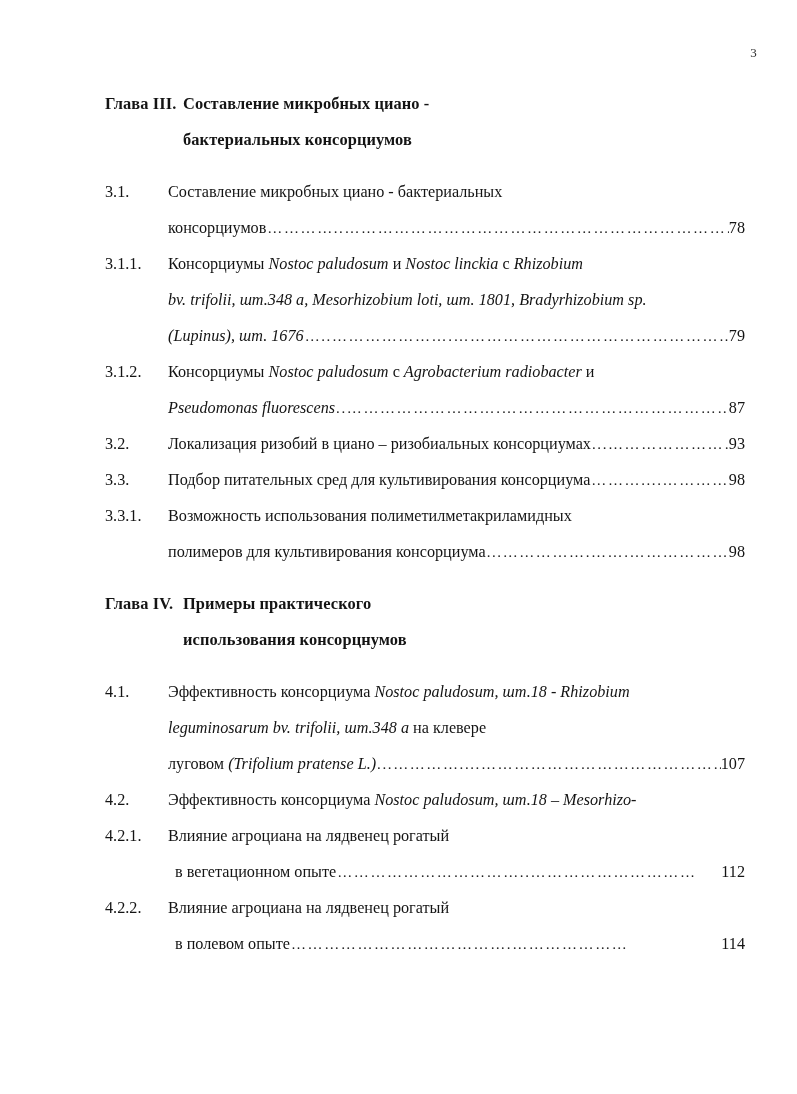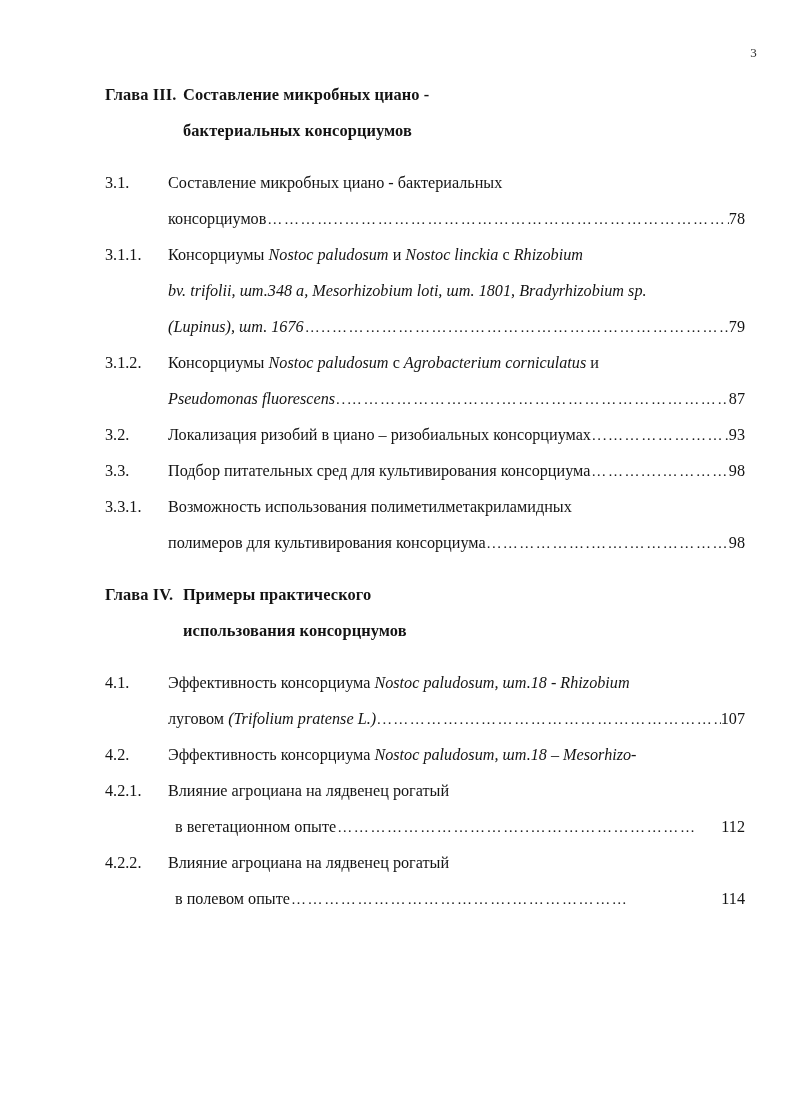--- a/index.html
+++ b/index.html
@@ -34,21 +34,21 @@
     text-align: right;
     font-size: 13px;
     color: #2a2a2a;
     letter-spacing: 0.2px;
   }
 
   
   .toc {
     position: absolute;
     left: 105px;
-    top: 77px;
+    top: 86px;
     width: 640px;
   }
 
   
   .chapter {
     font-weight: bold;
     font-size: 16.4px;
     letter-spacing: 0.1px;
   }
   .chapter .chap-line {
@@ -161,21 +161,21 @@
       <div class="row indent">
         <span class="txt-wrap-pad"></span>
         <span class="txt it">(Lupinus), шт. 1676</span>
         <span class="leader">…..………………….…………………………………………………………………</span>
         <span class="pg">79</span>
       </div>
     </div>
 
     <div class="entry">
       <span class="line">
-        <span class="num">3.1.2.</span><span>Консорциумы </span><i>Nostoc paludosum</i><span> с </span><i>Agrobacterium corniculatus</i><span> и</span>
+        <span class="num">3.1.2.</span><span>Консорциумы </span><i>Nostoc paludosum</i><span> с </span><i>Agrobacterium radiobacter</i><span> и</span>
       </span>
       <div class="row indent">
         <span class="txt-wrap-pad"></span>
         <span class="txt it">Pseudomonas fluorescens</span>
         <span class="leader">..……………………….………………………………………………………………</span>
         <span class="pg">87</span>
       </div>
     </div>
 
     <div class="entry">
@@ -216,20 +216,23 @@
       </span>
       <span class="chap-line cont">использования консорцнумов</span>
     </div>
 
     <div class="blockgap"></div>
 
     <div class="entry">
       <span class="line">
         <span class="num">4.1.</span><span>Эффективность консорциума </span><i>Nostoc paludosum, шт.18 - Rhizobium</i>
       </span>
+      <span class="line cont">
+        <i>leguminosarum bv. trifolii, шт.348 а</i><span> на клевере</span>
+      </span>
       <div class="row indent">
         <span class="txt-wrap-pad"></span>
         <span class="txt"><span>луговом </span><i>(Trifolium pratense L.)</i></span>
         <span class="leader">...…………....………………………………………</span>
         <span class="pg">107</span>
       </div>
     </div>
 
     <div class="entry">
       <span class="line">

